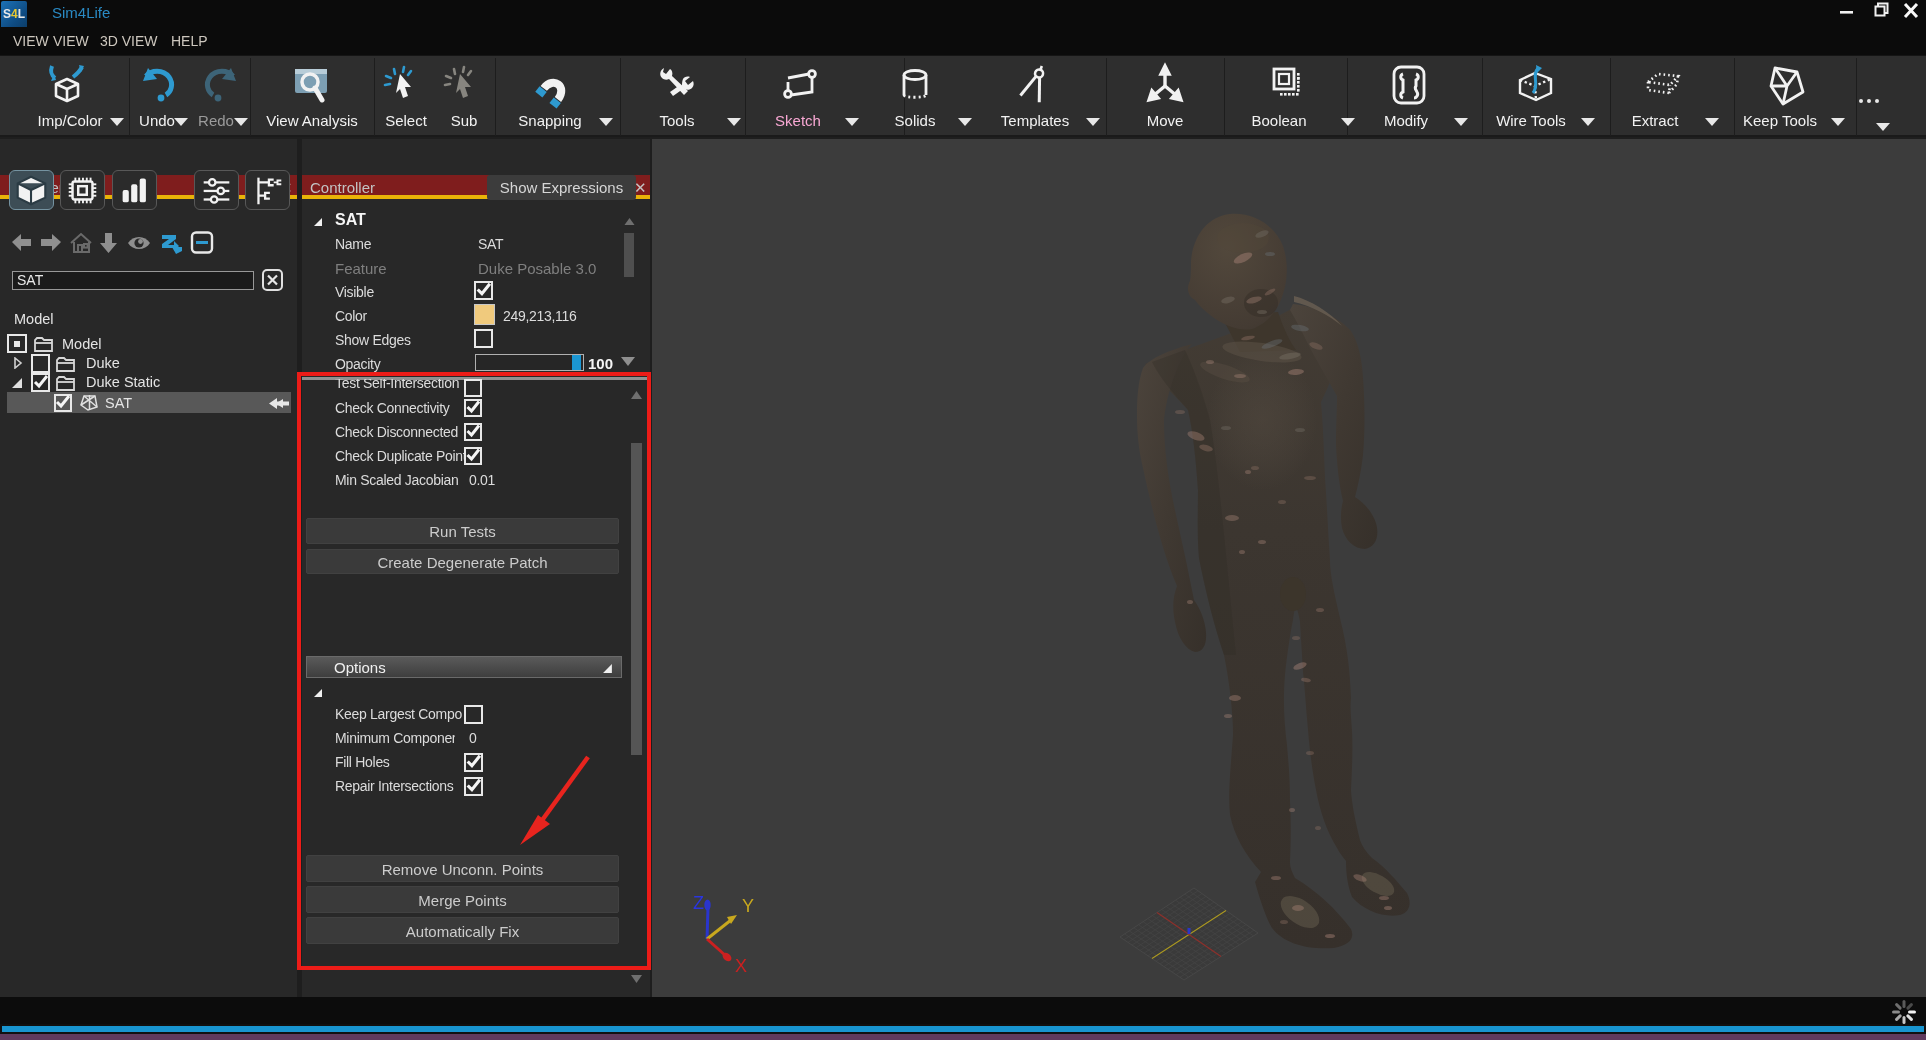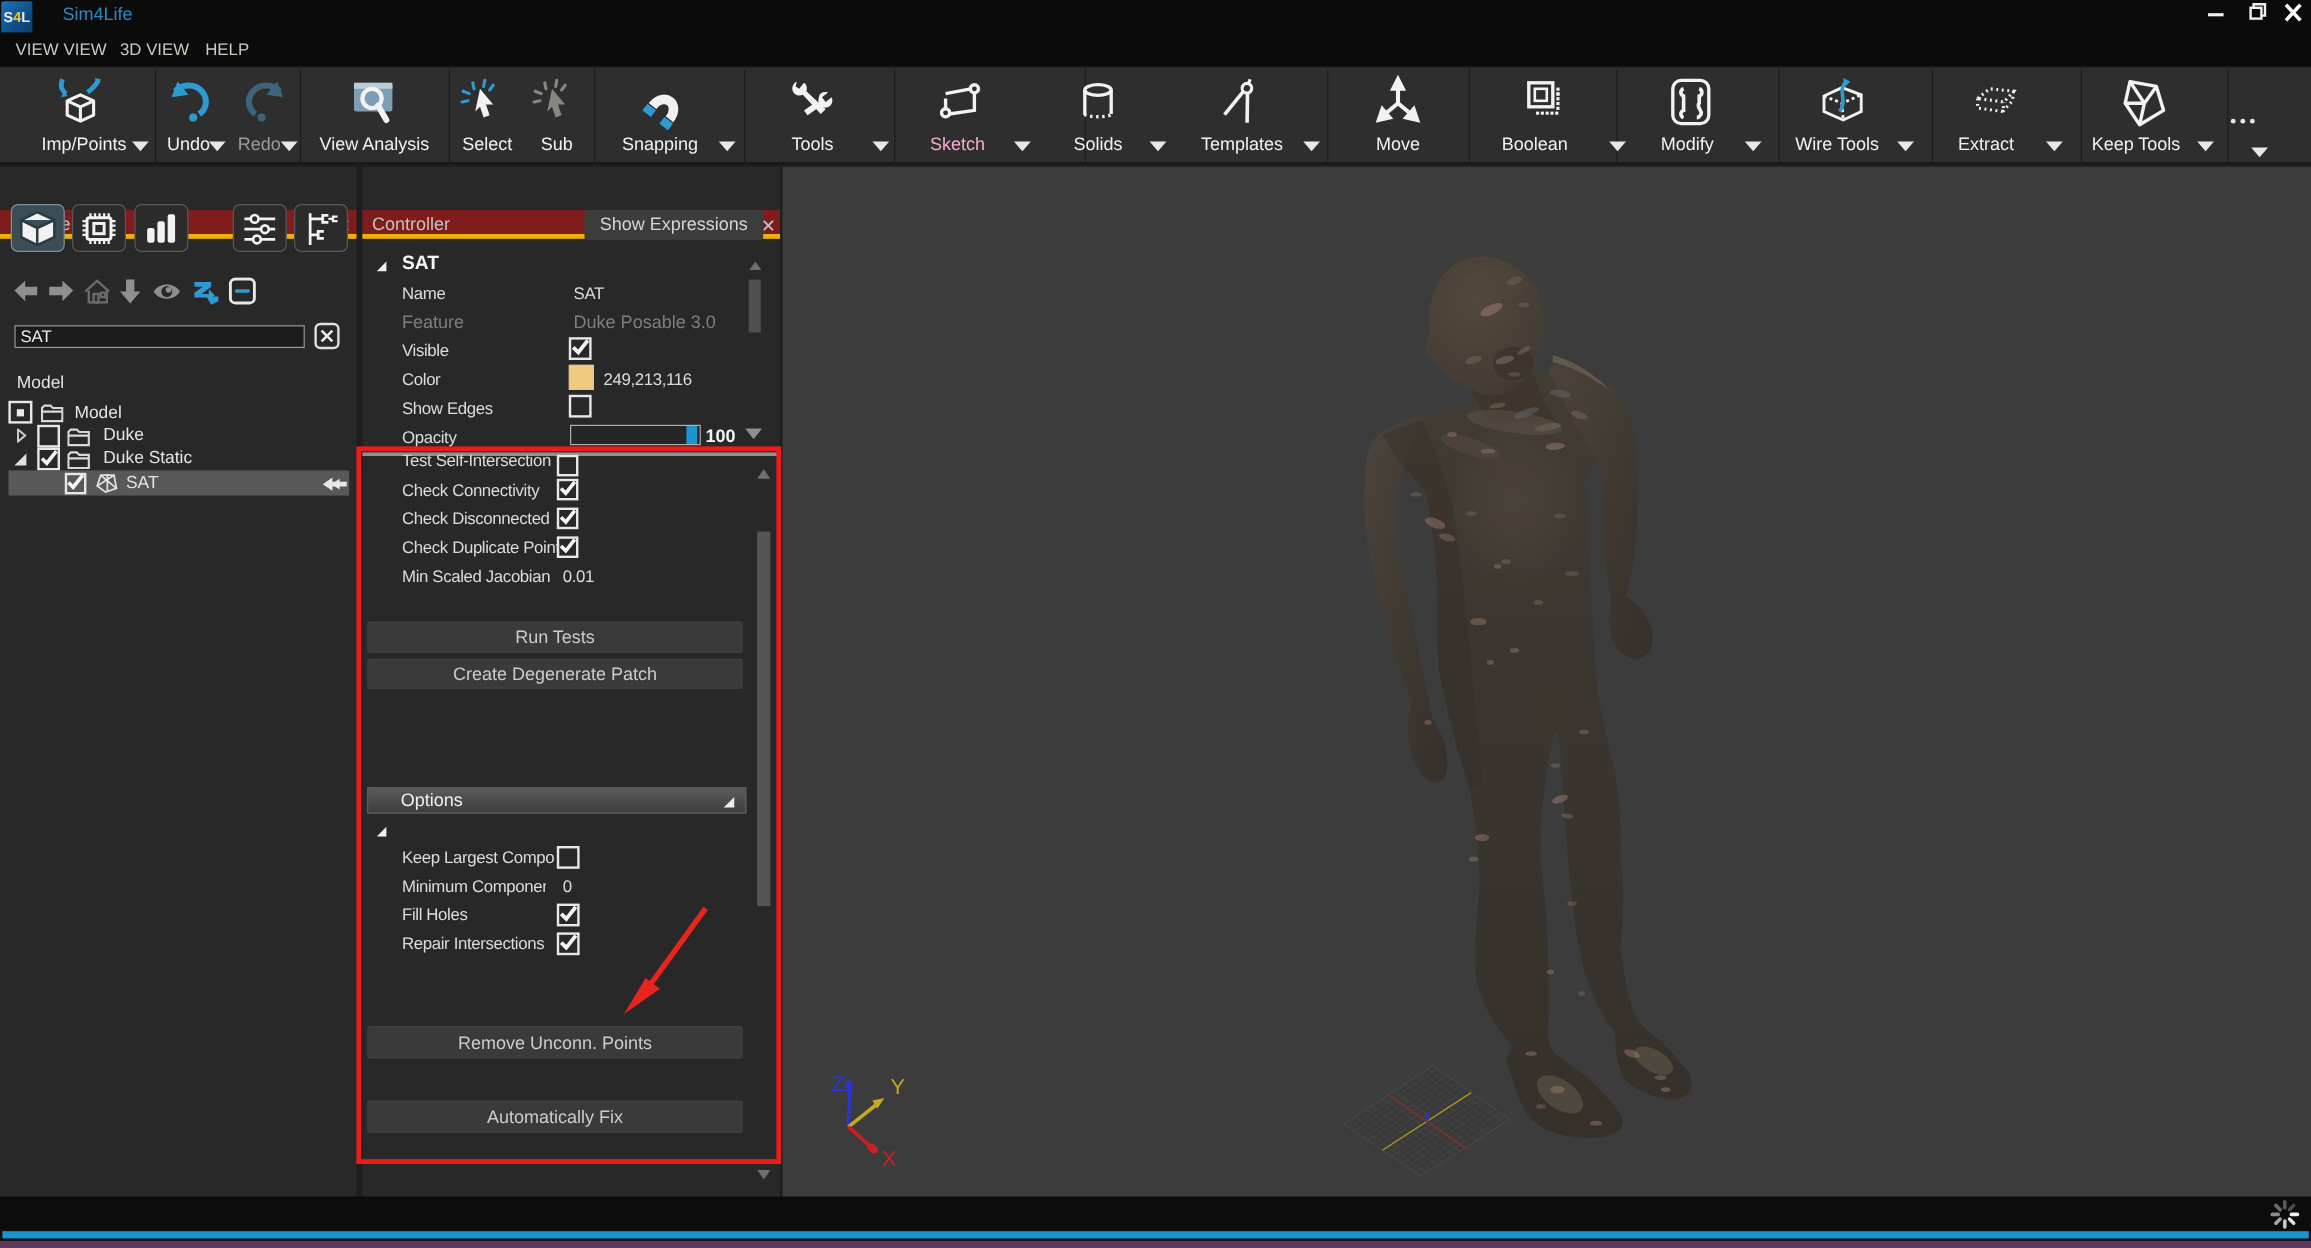--- a/index.html
+++ b/index.html
@@ -82,21 +82,21 @@
       <div class="sep" style="left:620px;"></div>
       <div class="sep" style="left:745px;"></div>
       <div class="sep" style="left:904px;"></div>
       <div class="sep" style="left:1106px;"></div>
       <div class="sep" style="left:1224px;"></div>
       <div class="sep" style="left:1347px;"></div>
       <div class="sep" style="left:1482px;"></div>
       <div class="sep" style="left:1610px;"></div>
       <div class="sep" style="left:1734px;"></div>
       <div class="sep" style="left:1856px;"></div>
-      <div class="tlabel" style="left:70px;transform:translateX(-50%);color:#f2f2f2;">Imp/Points</div>
+      <div class="tlabel" style="left:70px;transform:translateX(-50%);color:#f2f2f2;">Imp/Color</div>
       <div class="tdrop" style="left:110px;top:62px;"></div>
       <svg class="ticon" style="left:43px;top:6px;" width="48" height="48" viewBox="0 0 48 48">
         <g stroke="#f2f2f2" stroke-width="2.6" fill="none" stroke-linejoin="round">
           <path d="M13 22 L24 17 L35 22 L35 34 L24 39 L13 34 Z"></path>
           <path d="M13 22 L24 27 L35 22 M24 27 L24 39"></path>
         </g>
         <g stroke="#2e9ad0" stroke-width="4" fill="none">
           <path d="M9 4 C7 10 8 13 12 16"></path>
           <path d="M30 15 C34 12 37 9 39 5"></path>
         </g>
@@ -467,20 +467,21 @@
         <div class="cb" style="left:162px;top:614px;width:19px;height:19px;"></div>
         <svg style="position:absolute;left:162px;top:613px;" width="19" height="19" viewBox="0 0 18 18">
           <path d="M3.5 9 L7.5 13 L15 3.5" stroke="#f5f5f5" stroke-width="3" fill="none"></path>
         </svg>
         <div style="position:absolute;left:33px;top:639px;font-size:14px;letter-spacing:-0.3px;color:#dcdcdc;">Repair Intersections</div>
         <div class="cb" style="left:162px;top:638px;width:19px;height:19px;"></div>
         <svg style="position:absolute;left:162px;top:637px;" width="19" height="19" viewBox="0 0 18 18">
           <path d="M3.5 9 L7.5 13 L15 3.5" stroke="#f5f5f5" stroke-width="3" fill="none"></path>
         </svg>
         <div class="cbtn" style="top:716px;height:27px;line-height:27px;">Remove Unconn. Points</div>
+        <div class="cbtn" style="top:747px;height:27px;line-height:27px;">Merge Points</div>
         <div class="cbtn" style="top:778px;height:27px;line-height:27px;">Automatically Fix</div>
         <svg style="position:absolute;left:328px;top:251px;" width="13" height="10" viewBox="0 0 13 10">
           <path d="M6.5 1 L12 9 L1 9 Z" fill="#6f6f6f"></path>
         </svg>
         <div style="position:absolute;left:329px;top:304px;width:11px;height:312px;background:#555555;"></div>
         <svg style="position:absolute;left:328px;top:835px;" width="13" height="10" viewBox="0 0 13 10">
           <path d="M1 1 L12 1 L6.5 9 Z" fill="#6f6f6f"></path>
         </svg>
       </div>
     <div id="viewport">

